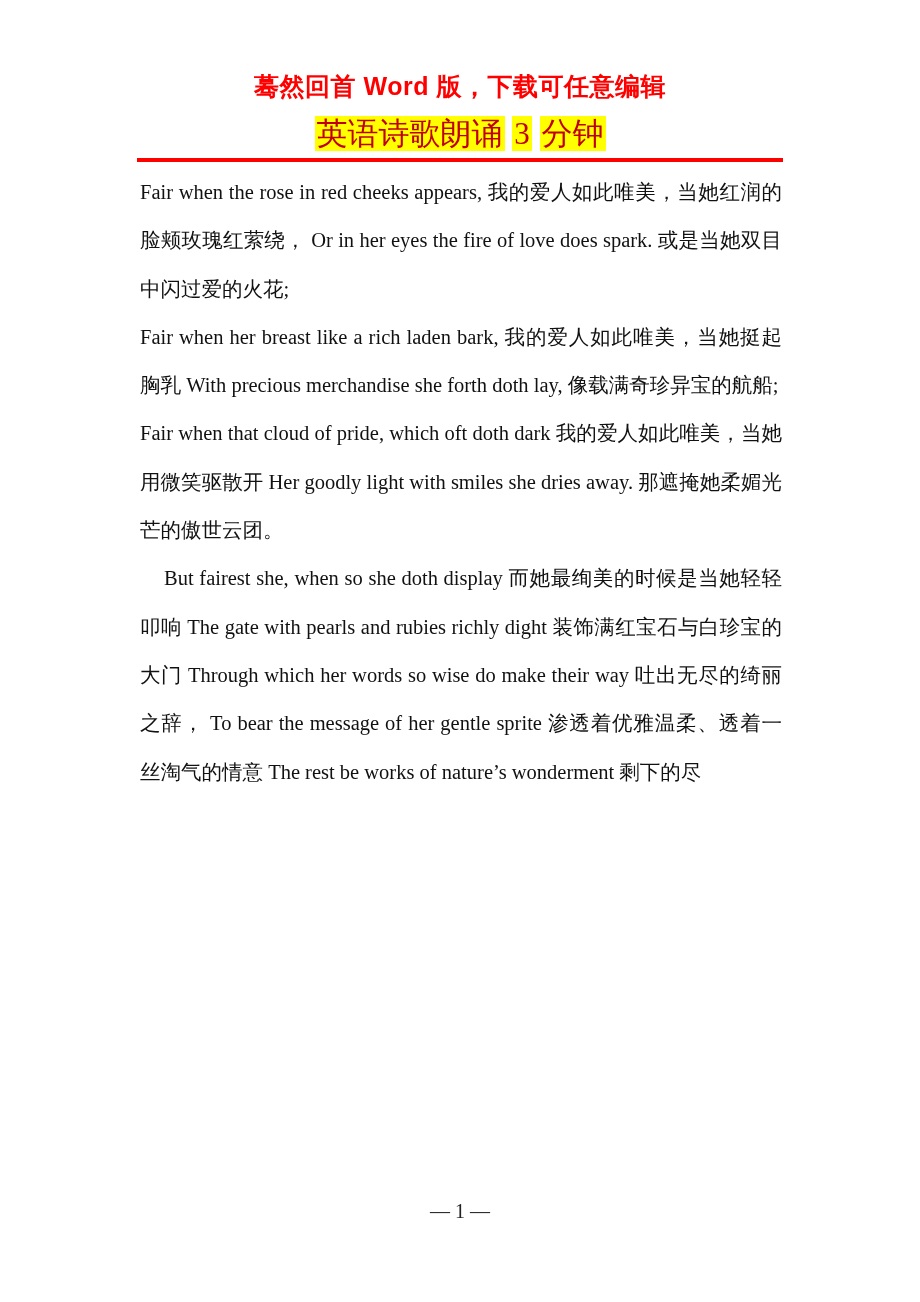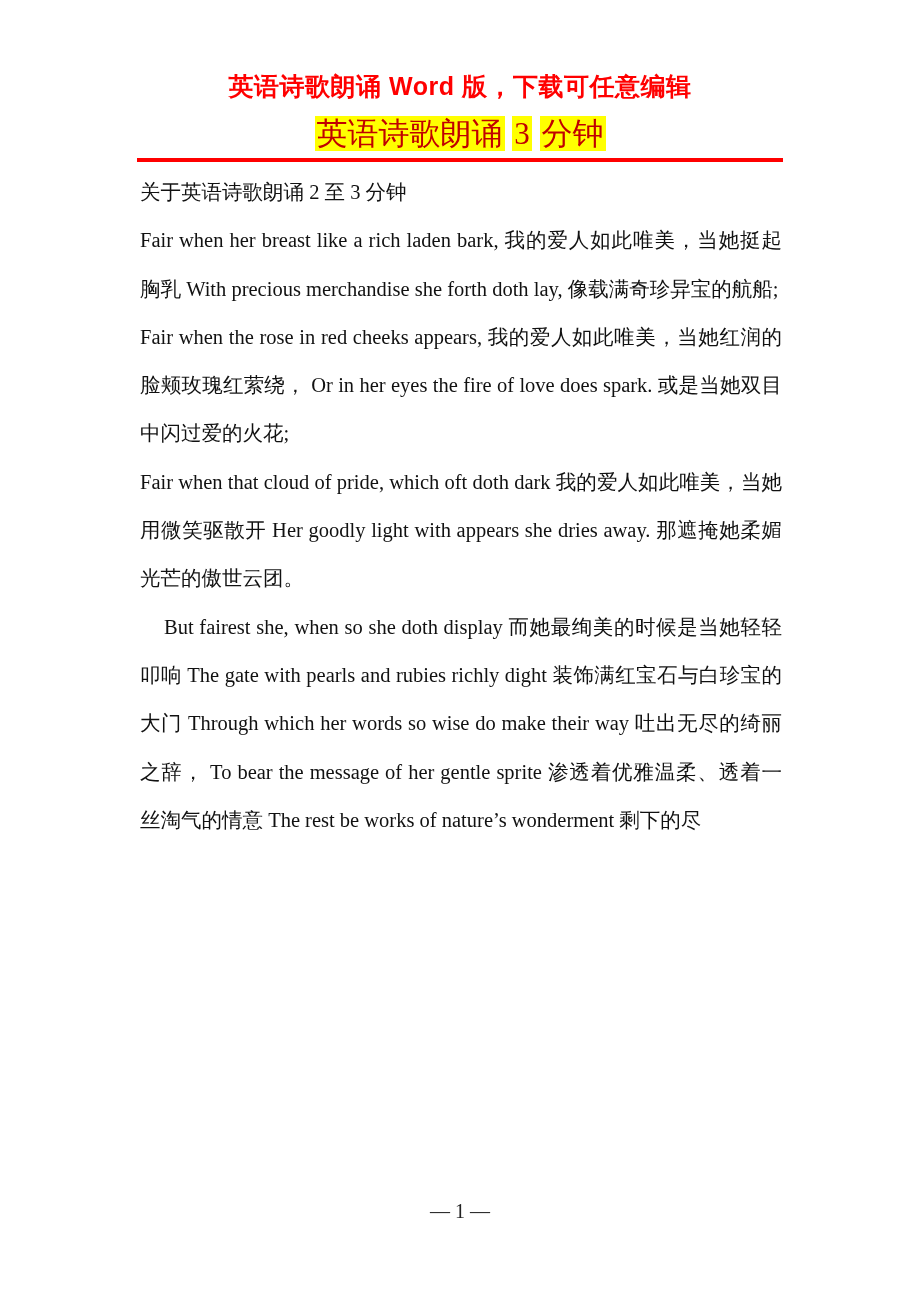--- a/index.html
+++ b/index.html
@@ -13,31 +13,30 @@
   .title span.hl { background:#ffff00; padding:0 2px; }
   .rule { position:absolute; top:158px; left:137px; width:646px; height:4px; background:#ff0000; }
   .body { position:absolute; top:168px; left:140px; width:642px; font-size:20.5px; line-height:48.3px; }
   .body p { margin:0; text-align:justify; text-align-last:left; }
   .body p.indent { text-indent:24px; }
   .footer { position:absolute; top:1200px; left:0; width:920px; text-align:center; font-size:20px; color:#222; }
 </style>
 </head>
 <body>
 
-<div class="header-note">英语诗歌朗诵 Word 版，下载可任意编辑</div>
+<div class="header-note">蓦然回首 Word 版，下载可任意编辑</div>
 
 <div class="title">
   <span class="hl">英语诗歌朗诵</span>
   <span class="hl">3</span>
   <span class="hl">分钟</span>
 </div>
 
 <div class="rule"></div>
 
 <div class="body">
-  <p>关于英语诗歌朗诵 2 至 3 分钟</p>
+  <p>Fair when the rose in red cheeks appears, 我的爱人如此唯美，当她红润的脸颊玫瑰红萦绕， Or in her eyes the fire of love does spark. 或是当她双目中闪过爱的火花;</p>
   <p>Fair when her breast like a rich laden bark, 我的爱人如此唯美，当她挺起胸乳 With precious merchandise she forth doth lay, 像载满奇珍异宝的航船;</p>
-  <p>Fair when the rose in red cheeks appears, 我的爱人如此唯美，当她红润的脸颊玫瑰红萦绕， Or in her eyes the fire of love does spark. 或是当她双目中闪过爱的火花;</p>
-  <p>Fair when that cloud of pride, which oft doth dark 我的爱人如此唯美，当她用微笑驱散开 Her goodly light with appears she dries away. 那遮掩她柔媚光芒的傲世云团。</p>
+  <p>Fair when that cloud of pride, which oft doth dark 我的爱人如此唯美，当她用微笑驱散开 Her goodly light with smiles she dries away. 那遮掩她柔媚光芒的傲世云团。</p>
   <p class="indent">But fairest she, when so she doth display 而她最绚美的时候是当她轻轻叩响 The gate with pearls and rubies richly dight 装饰满红宝石与白珍宝的大门 Through which her words so wise do make their way 吐出无尽的绮丽之辞， To bear the message of her gentle sprite 渗透着优雅温柔、透着一丝淘气的情意 The rest be works of nature’s wonderment 剩下的尽</p>
 </div>
 
 <div class="footer">— 1 —</div>
 
 </body></html>

